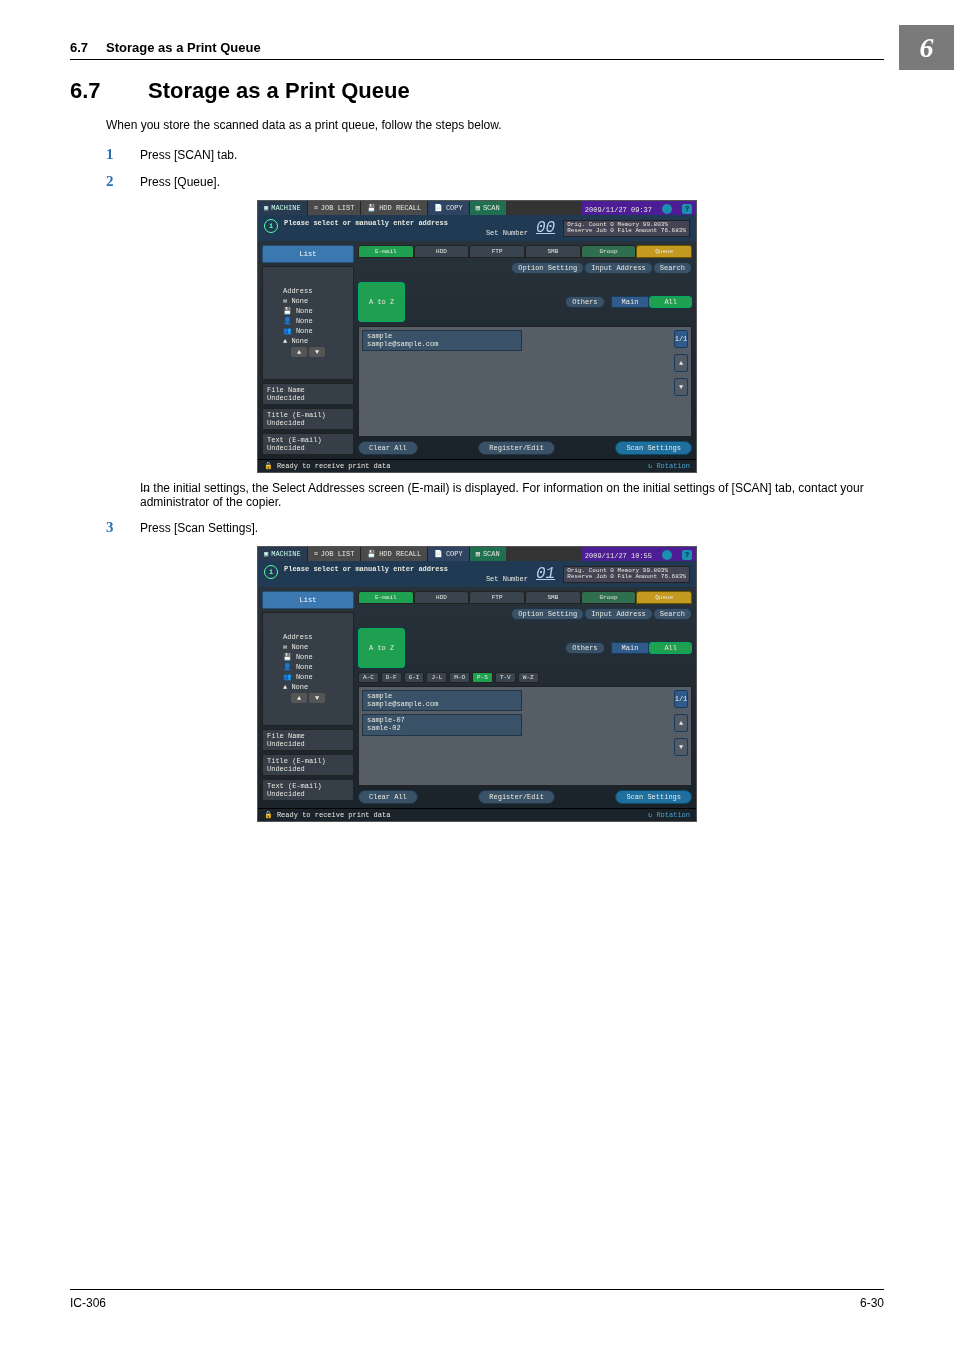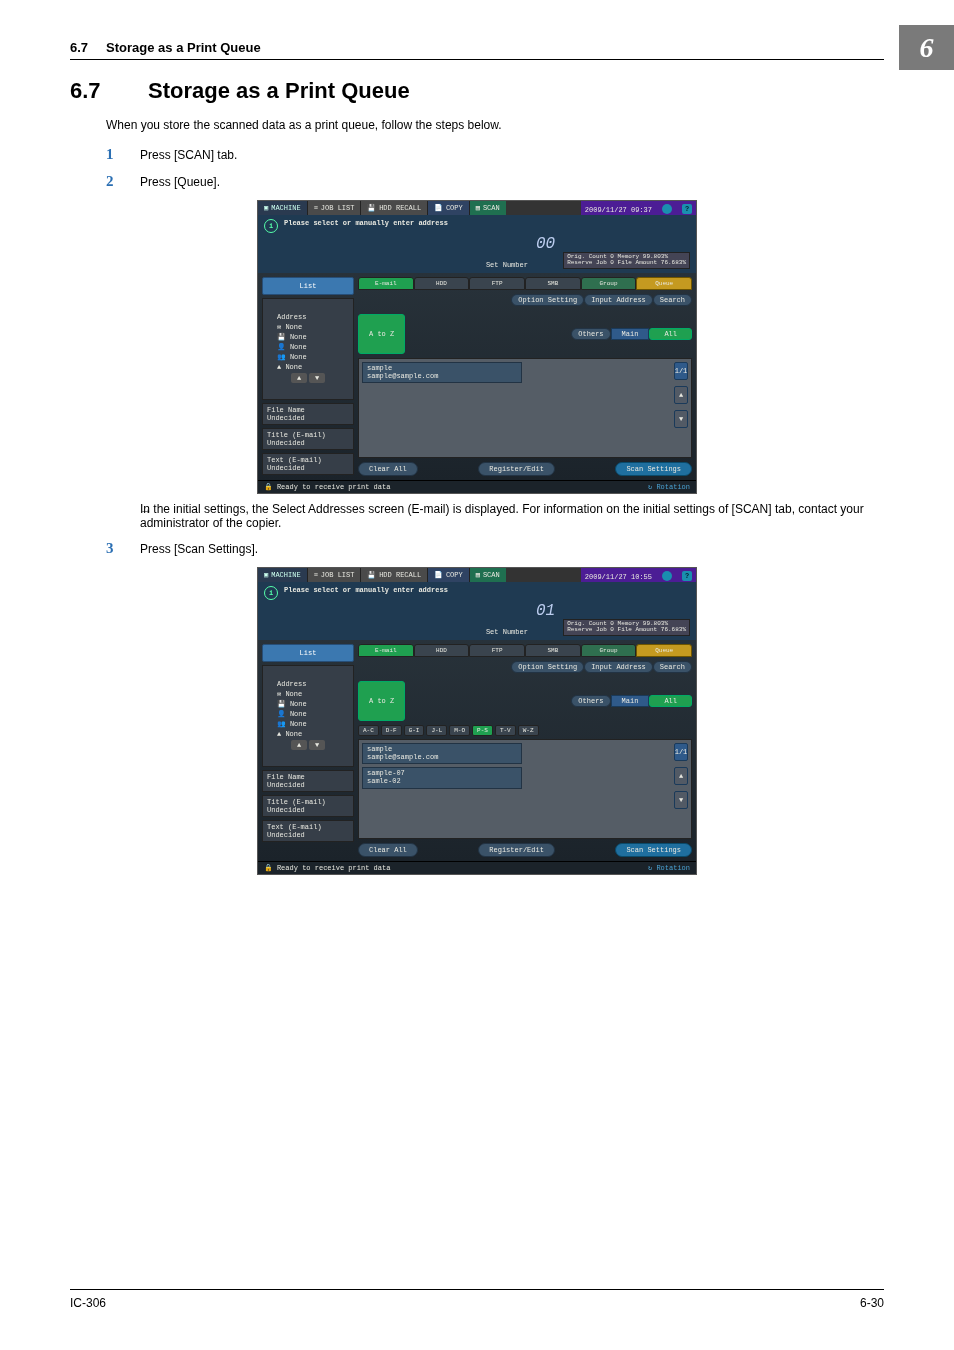--- a/index.html
+++ b/index.html
@@ -123,40 +123,40 @@
   .ss-top .qmark { width:10px; height:10px; border-radius:2px; background:#1a8faf; display:inline-flex; align-items:center; justify-content:center; color:#023; font-weight:bold;}
   .ss-msg {
     display:flex;
     align-items:flex-start;
     background:#1f3a52;
     padding:4px 6px;
     gap:6px;
   }
   .ss-msg .info-ic { width:14px; height:14px; border-radius:50%; border:1px solid #5fa; display:flex; align-items:center; justify-content:center; color:#5fa; font-weight:bold;}
   .ss-msg-right { margin-left:auto; display:flex; gap:4px; align-items:flex-end;}
-  .digital { font-family: "Courier New", monospace; font-size:16px; color:#bce; font-style:italic; margin:16px 4px;}
+  .digital { font-family: "Courier New", monospace; font-size:16px; color:#bce; font-style:italic; margin:0 4px;text-decoration:underline;}
   .stat-box { background:#445; border:1px solid #222; padding:1px 3px; line-height:1.1; font-size:6px;}
   .ss-body { display:flex; background: linear-gradient(#28323a, #1b232a); min-height:200px; padding:4px; gap:4px;}
   .ss-left { width:92px; display:flex; flex-direction:column; gap:3px;}
   .ss-left .list-btn { background:#3b78b0; border:1px solid #274e77; border-radius:2px; text-align:center; padding:4px 0; color:#fff;}
-  .ss-left .panel { background:#363e48; border:1px solid #222; padding:14px; flex:0 0 auto; min-height:80px;}
+  .ss-left .panel { background:#363e48; border:1px solid #222; padding:20px; flex:0 0 auto; min-height:80px;}
   .ss-left .panel div { margin-bottom:2px;}
   .ss-left .arrows-lr { display:flex; gap:2px; justify-content:center; margin-top:2px;}
   .ss-left .arrows-lr span { background:#555; width:16px; height:10px; display:inline-flex; align-items:center; justify-content:center; border-radius:2px;}
   .ss-left .field { background:#363e48; border:1px solid #222; padding:2px 4px;}
   .ss-main { flex:1; display:flex; flex-direction:column;}
   .ss-tabs { display:flex; gap:0;}
   .ss-tabs .t { flex:1; text-align:center; padding:2px 0; border:1px solid #222; background:#3a444e; border-radius:3px 3px 0 0; font-size:6px;}
   .ss-tab-email { background:#1fa050 !important; }
   .ss-tab-queue { background:#c59a20 !important; border:1px solid #6f5500 !important;}
   .ss-tab-group { background:#2f6f4f !important; }
   .ss-subrow { display:flex; margin:4px 0; align-items:center;}
   .ss-subrow .right-btn { padding:1px 6px; background:#3a5268; border:1px solid #234; border-radius:8px;}
   .ss-subrow .green-btn { padding:15px 10px; background:#1fa050; border:1px solid #0a6; border-radius:3px;}
-  .ss-subrow .main-btn { padding:1px 10px; background:#2f5a8a; border:1px solid #1a3a5a; border-radius:0;}
+  .ss-subrow .main-btn { padding:1px 10px; background:#2f5a8a; border:1px solid #1a3a5a; border-radius:0;margin-left:6px;}
   .ss-subrow .all-btn  { padding:1px 14px; background:#1fa050; border:1px solid #0a6; border-radius:3px;}
   .ss-alpha { display:flex; gap:2px; margin-bottom:3px;}
   .ss-alpha .a { background:#3a444e; border:1px solid #222; padding:1px 4px; font-size:6px; border-radius:2px;}
   .ss-alpha .a.sel { background:#1fa050; }
   .ss-list { background:#555d66; border:1px solid #222; flex:1; padding:3px; position:relative; min-height:100px;}
   .ss-entry { background:#3a5268; border:1px solid #234; width:160px; padding:2px 4px; margin-bottom:3px; line-height:1.1;}
   .ss-scroll { position:absolute; right:3px; top:3px; display:flex; flex-direction:column; gap:6px;}
   .ss-scroll .sc { width:14px; height:18px; background:#2f5a8a; border:1px solid #1a3a5a; border-radius:2px; display:flex; align-items:center; justify-content:center; font-size:7px;}
   .ss-scroll .sc.dim { background:#525a65;}
   .ss-bottom { display:flex; justify-content:space-between; margin-top:4px;}

